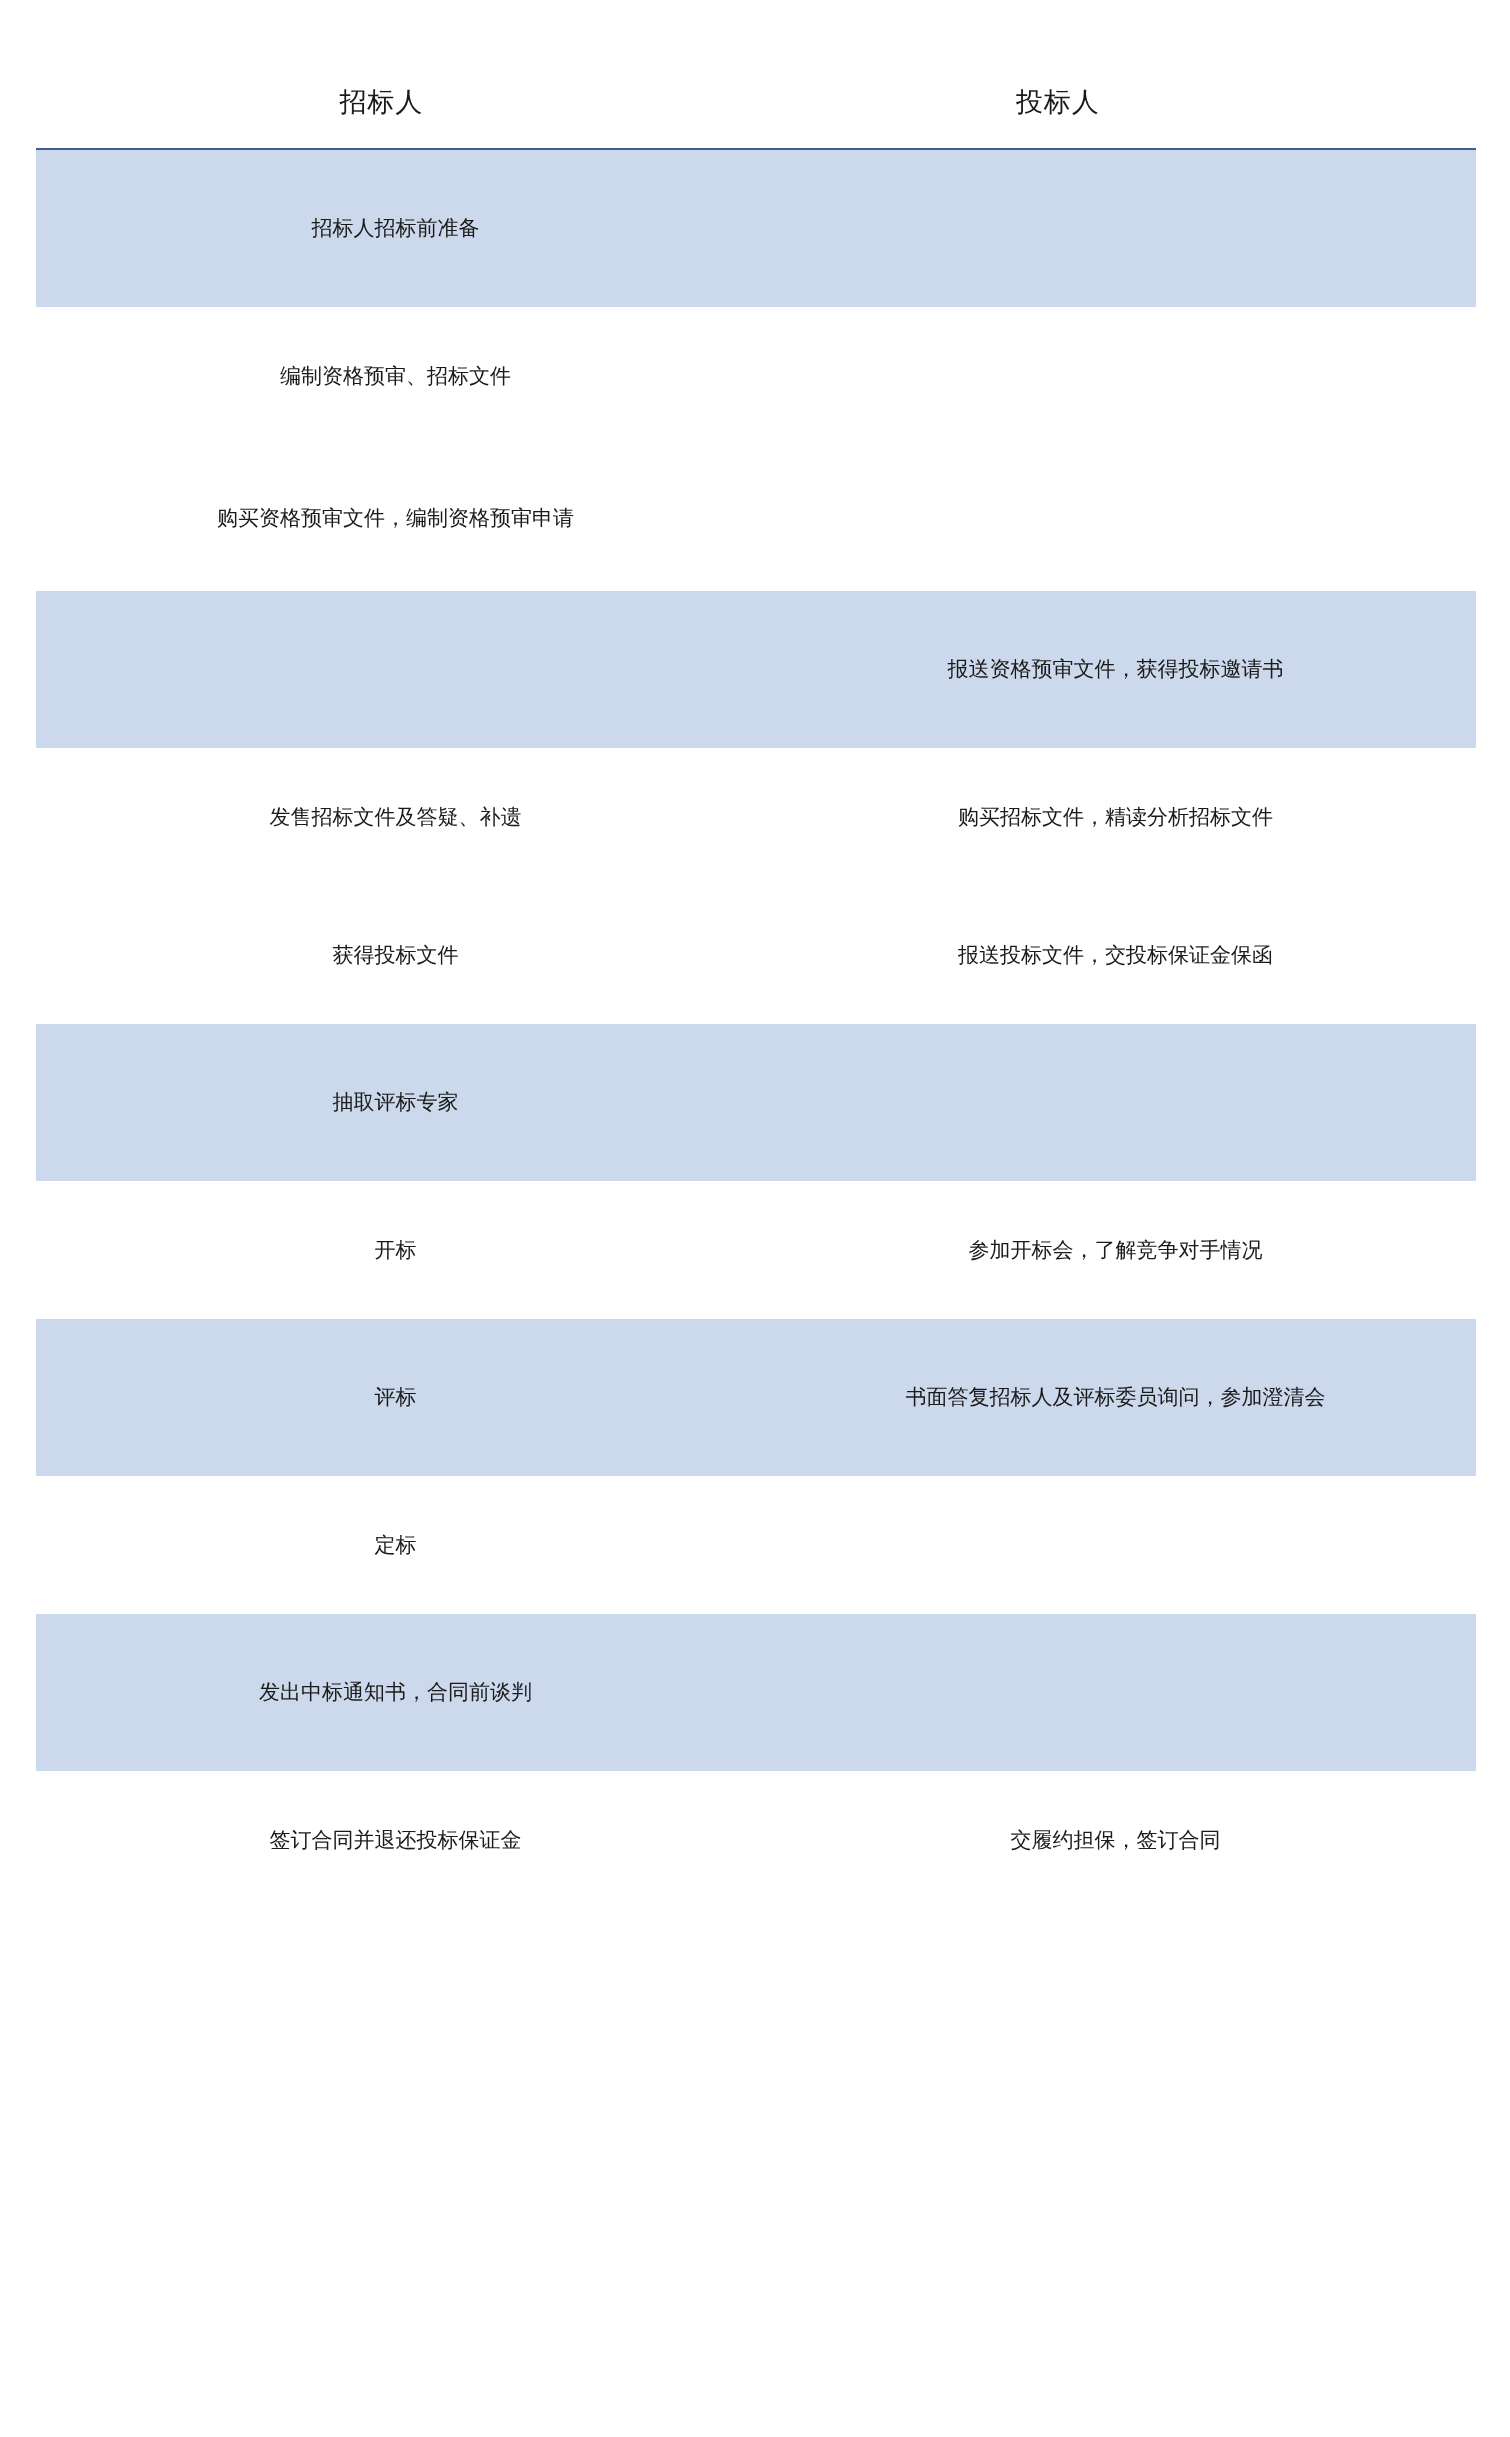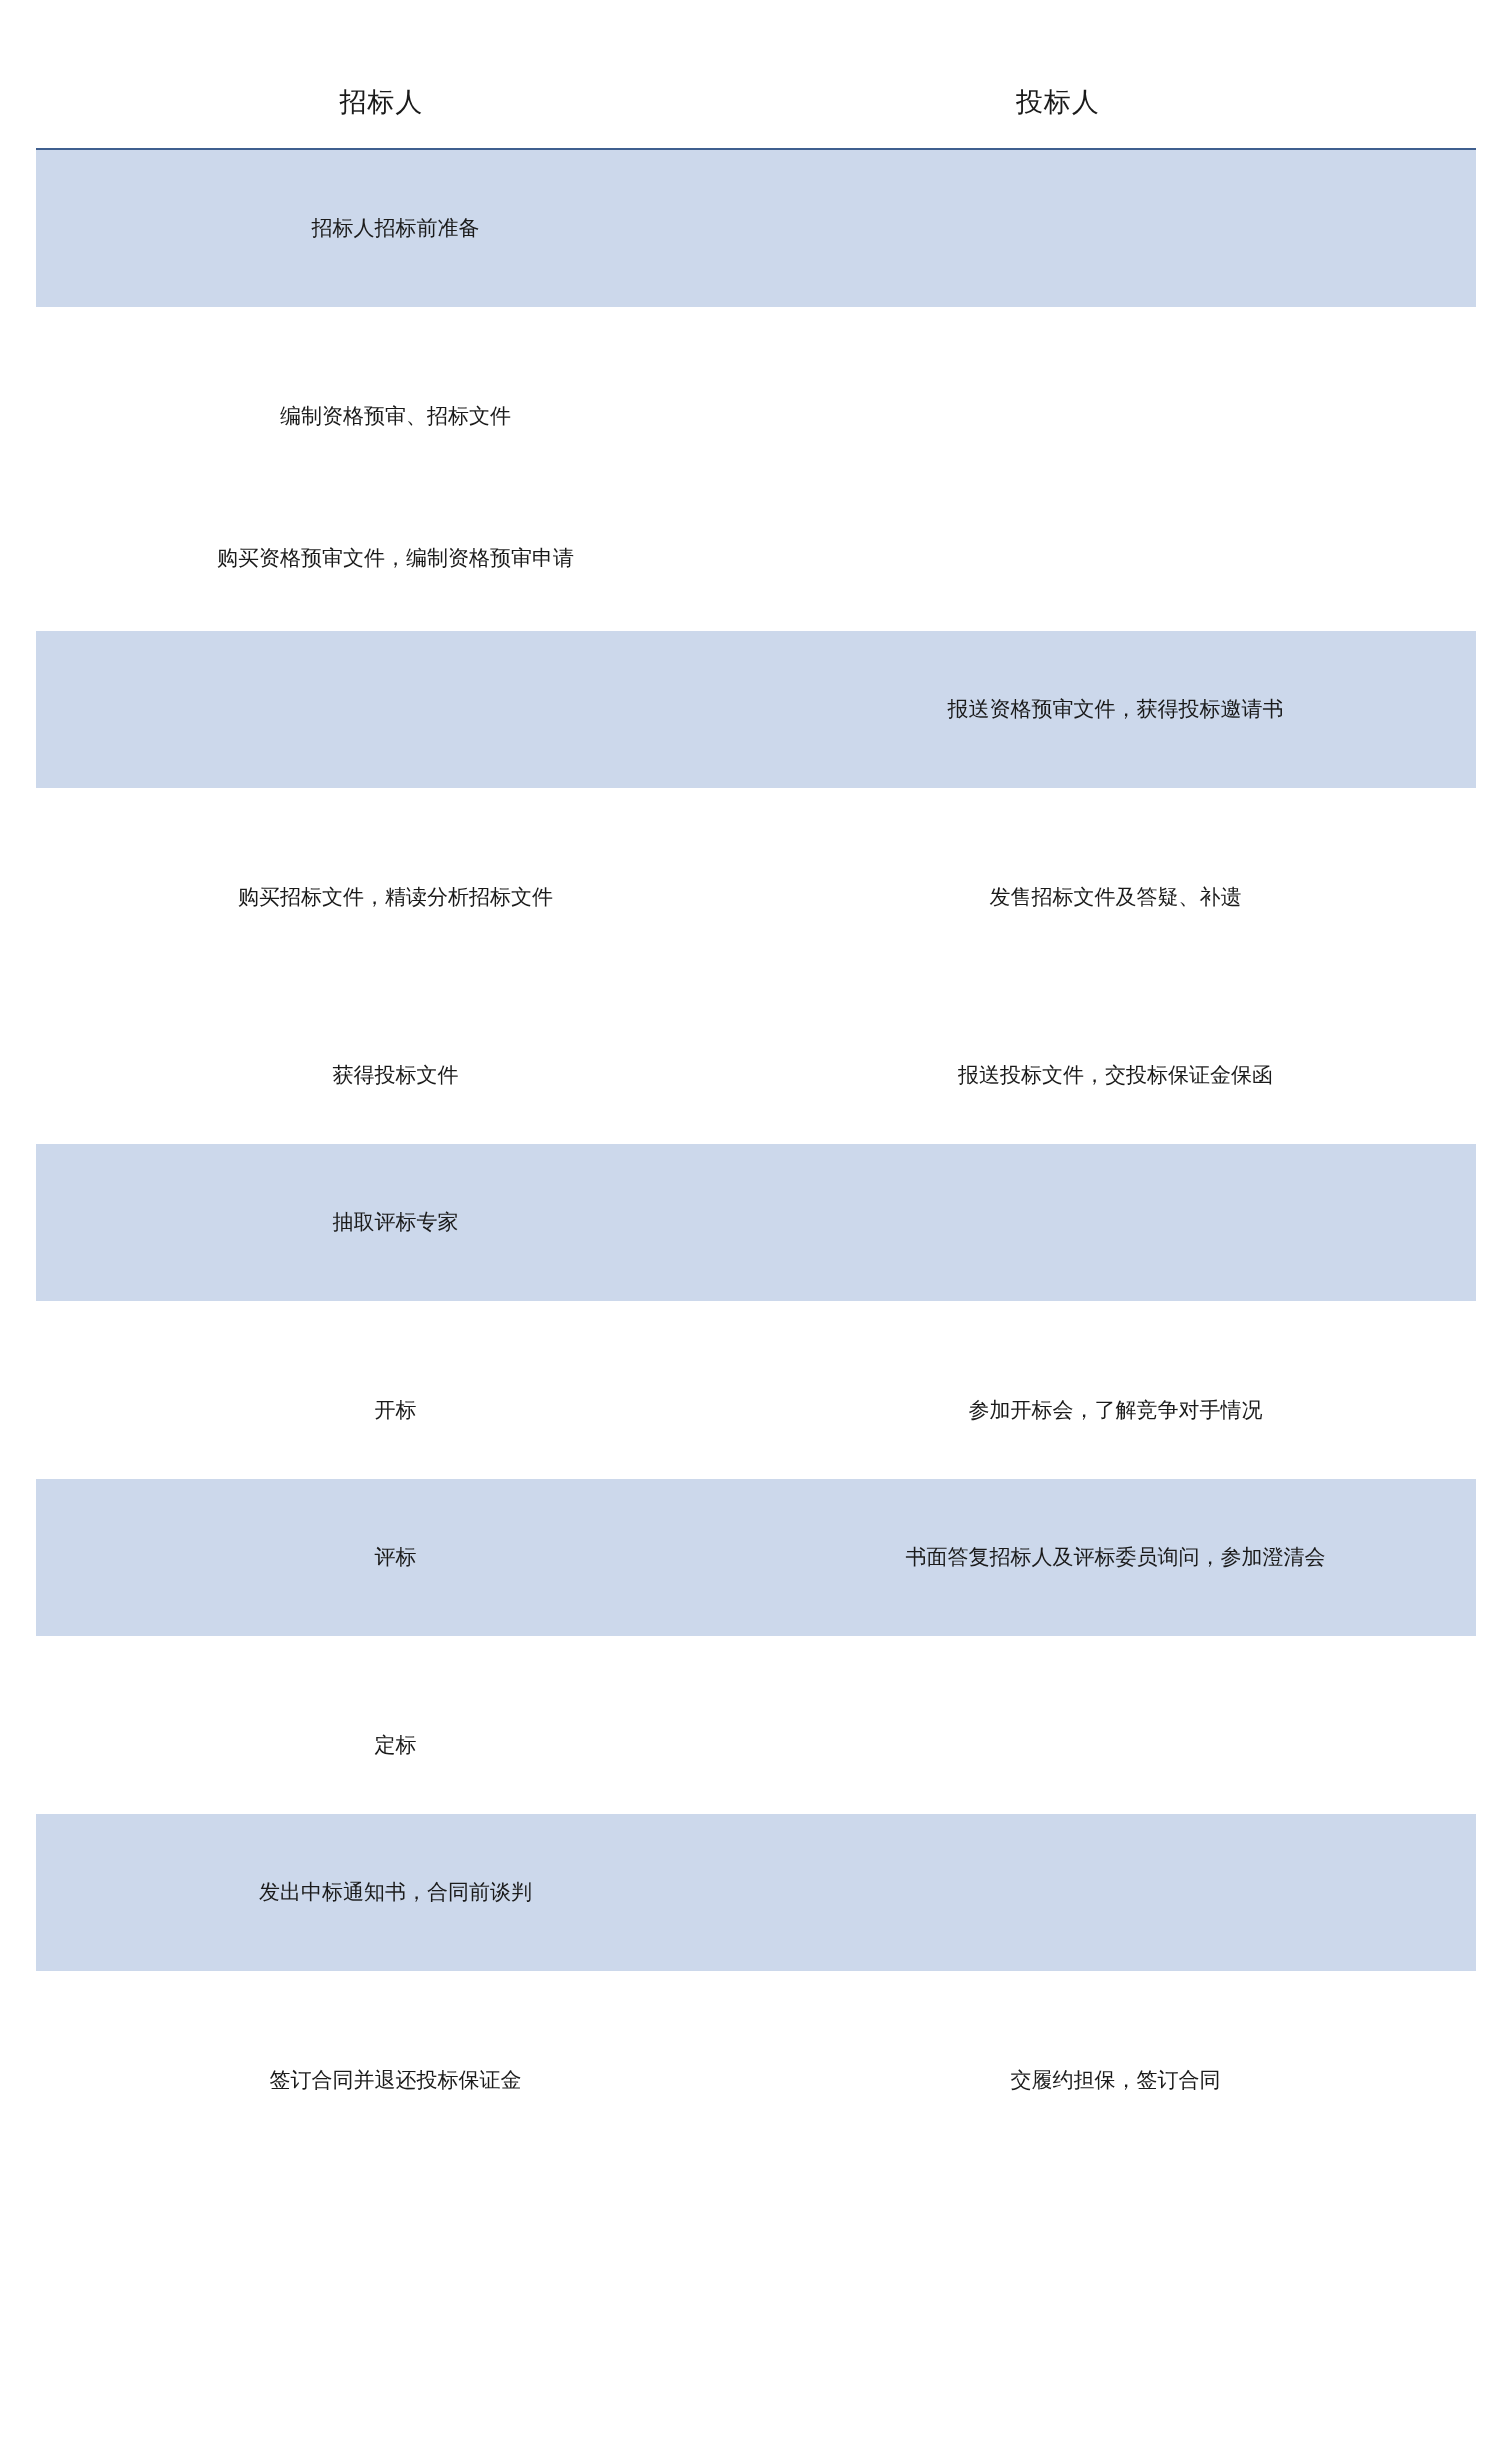--- a/index.html
+++ b/index.html
@@ -65,21 +65,21 @@
   .cell {
     width: 50%;
     box-sizing: border-box;
     font-size: 21px;
     line-height: 1.55;
     text-align: center;
     padding: 0 20.6px;
     white-space: pre-line;
   }
   .h-160 { height: 157px; }
-  .h-150 { height: 138px; margin-top: 40px; }
+  .h-150 { height: 138px; }
   .h-two  { height: 146px; }
 </style>
 </head>
 <body>
 
 <div class="page">
 
   <div class="header-row">
     <div class="header-cell left">招标人</div>
     <div class="header-cell right">投标人</div>
@@ -101,22 +101,22 @@
     <div class="row plain h-two">
       <div class="cell">购买资格预审文件，编制资格预审申请</div>
     </div>
 
     <div class="row shaded h-160">
       <div class="cell"></div>
       <div class="cell">报送资格预审文件，获得投标邀请书</div>
     </div>
 
     <div class="row plain h-150">
+      <div class="cell">发售招标文件及答疑、补遗</div>
       <div class="cell">购买招标文件，精读分析招标文件</div>
-      <div class="cell">发售招标文件及答疑、补遗</div>
     </div>
 
 
     <div class="row plain h-150">
       <div class="cell">获得投标文件</div>
       <div class="cell">报送投标文件，交投标保证金保函</div>
     </div>
 
     <div class="row shaded h-160">
       <div class="cell">抽取评标专家</div>

